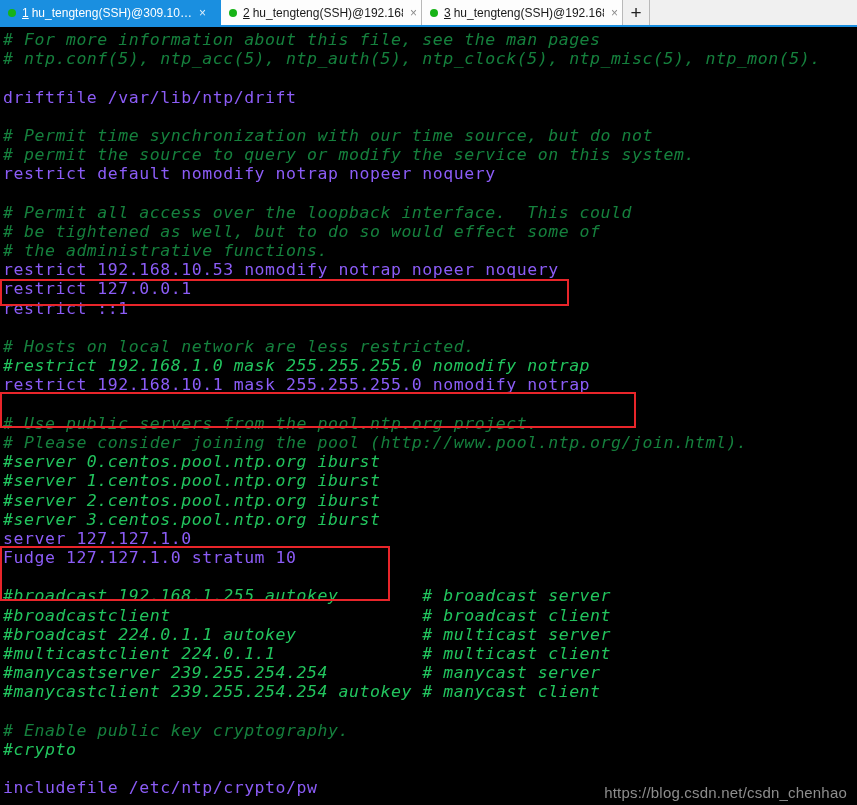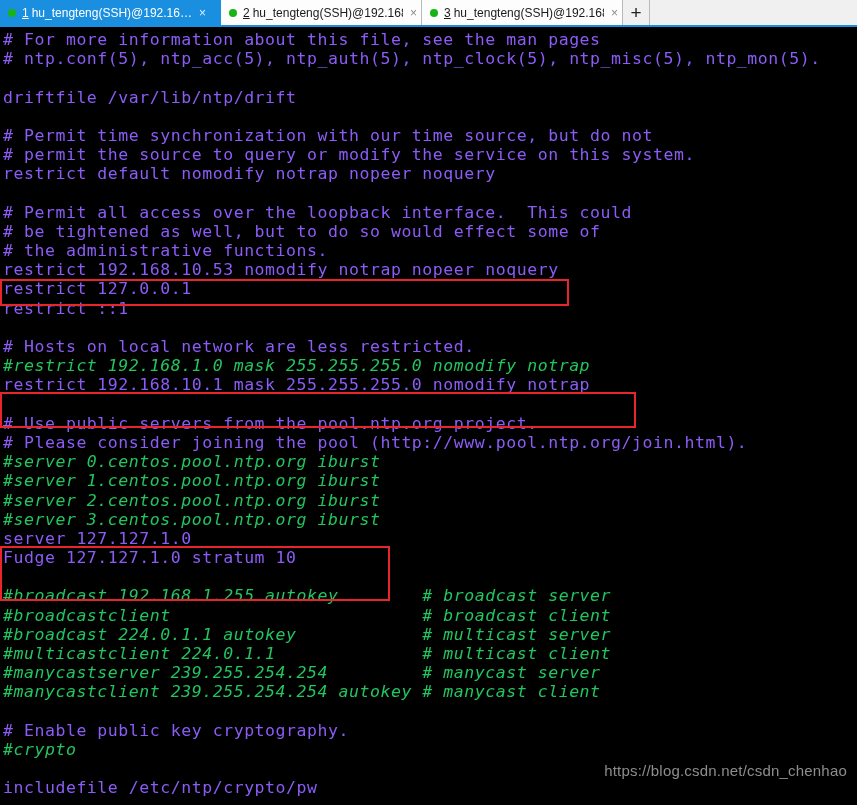--- a/index.html
+++ b/index.html
@@ -105,53 +105,53 @@
     left: 3px;
     top: 3px;
     font-family: "DejaVu Sans Mono", monospace;
     font-size: 16.5px;
     line-height: 19.2px;
     letter-spacing: 0.55px;
     white-space: pre;
   }
   .ln { height: 19.2px; }
   .c-cmd { color: #8b5cf6; }
-  .c-cmt { color: #8b5cf6; }
+  .c-cmt { color: #15803d; font-style: italic; }
   .c-cmt2 { color: #22c55e; font-style: italic; }
 
   
   .hl {
     position: absolute;
     border: 2px solid #e8252a;
     box-sizing: border-box;
     pointer-events: none;
   }
   #hl-1 { left: 0px;  top: 252px; width: 569px; height: 27px; }
   #hl-2 { left: 0px;  top: 365px; width: 636px; height: 36px; }
   #hl-3 { left: 0px;  top: 519px; width: 390px; height: 55px; }
 
   
   #watermark {
     position: absolute;
     right: 10px;
-    bottom: 26px;
+    bottom: 4px;
     font-family: "Liberation Sans", sans-serif;
     font-size: 15px;
     color: #8d8d8d;
     letter-spacing: 0.2px;
   }
 </style>
 </head>
 <body>
 
 <div id="tabbar">
   <div class="tab tab1 active">
     <span class="tab-dot"></span>
     <span class="tab-num">1</span>
-    <span class="tab-title">hu_tengteng(SSH)@192.16…</span>
+    <span class="tab-title">hu_tengteng(SSH)@309.10…</span>
     <span class="tab-close">×</span>
   </div>
   <div class="tab tab2">
     <span class="tab-dot"></span>
     <span class="tab-num">2</span>
     <span class="tab-title">hu_tengteng(SSH)@192.168….</span>
     <span class="tab-close">×</span>
   </div>
   <div class="tab tab3">
     <span class="tab-dot"></span>

